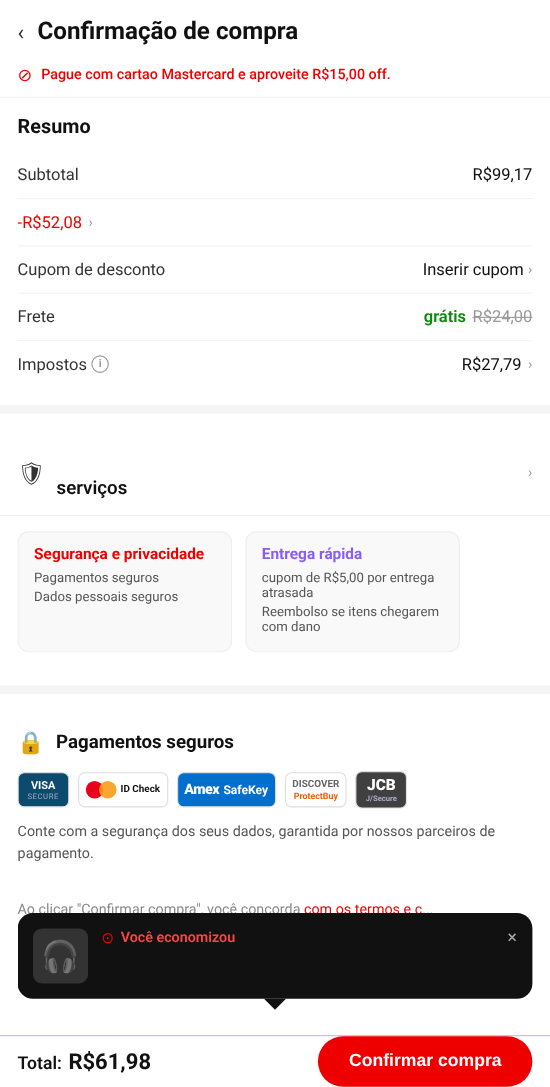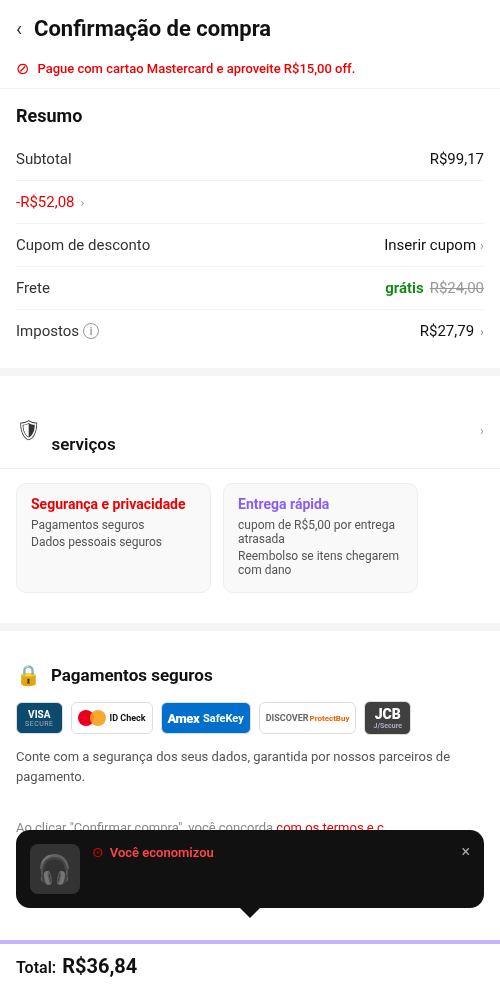--- a/index.html
+++ b/index.html
@@ -332,22 +332,22 @@
       text-decoration: underline;
     }
 
     
     .footer {
       position: fixed;
       bottom: 0;
       left: 0;
       width: 500px;
       background: #fff;
-      border-top: 4px solid #c4b5fd;
-      padding: 10px 16px;
+      border-top: 1px solid #c4b5fd;
+      padding: 0 16px;
       display: flex;
       align-items: center;
       justify-content: space-between;
       z-index: 10;
     }
     .total-block {
       display: flex;
       align-items: baseline;
       gap: 6px;
     }
@@ -553,21 +553,21 @@
       </div>
       <span>ID Check</span>
     </div>
 
     <div class="badge badge-amex">
       <span style="font-size:13px;font-weight:900;letter-spacing:-0.5px;">Amex</span>
       <span>SafeKey</span>
     </div>
 
     <div class="badge badge-discover">
-      <span style="display:flex;flex-direction:row;align-items:center;gap:1px;">
+      <span style="display:flex;flex-direction:column;align-items:center;gap:1px;">
         <span style="color:#666;font-size:9px;font-weight:700;">DISCOVER</span>
         <span class="disc-orange" style="font-size:8px;">ProtectBuy</span>
       </span>
     </div>
 
     <div class="badge badge-jcb">
       <span style="font-size:14px;font-weight:900;">JCB</span>
       <span class="jsecure">J/Secure</span>
     </div>
   </div>
@@ -593,15 +593,16 @@
       <span class="toast-title">Você economizou</span>
     </div>
   </div>
   <span class="toast-close">×</span>
   <div class="toast-arrow"></div>
 </div>
 
 <div class="footer">
   <div class="total-block">
     <span class="total-label">Total: </span>
-    <span class="total-value">R$36,84</span>
-  </div>
+    <span class="total-value">R$61,98</span>
+  </div>
+  <button class="confirm-btn">Confirmar compra</button>
 </div>
 
 </body></html>

